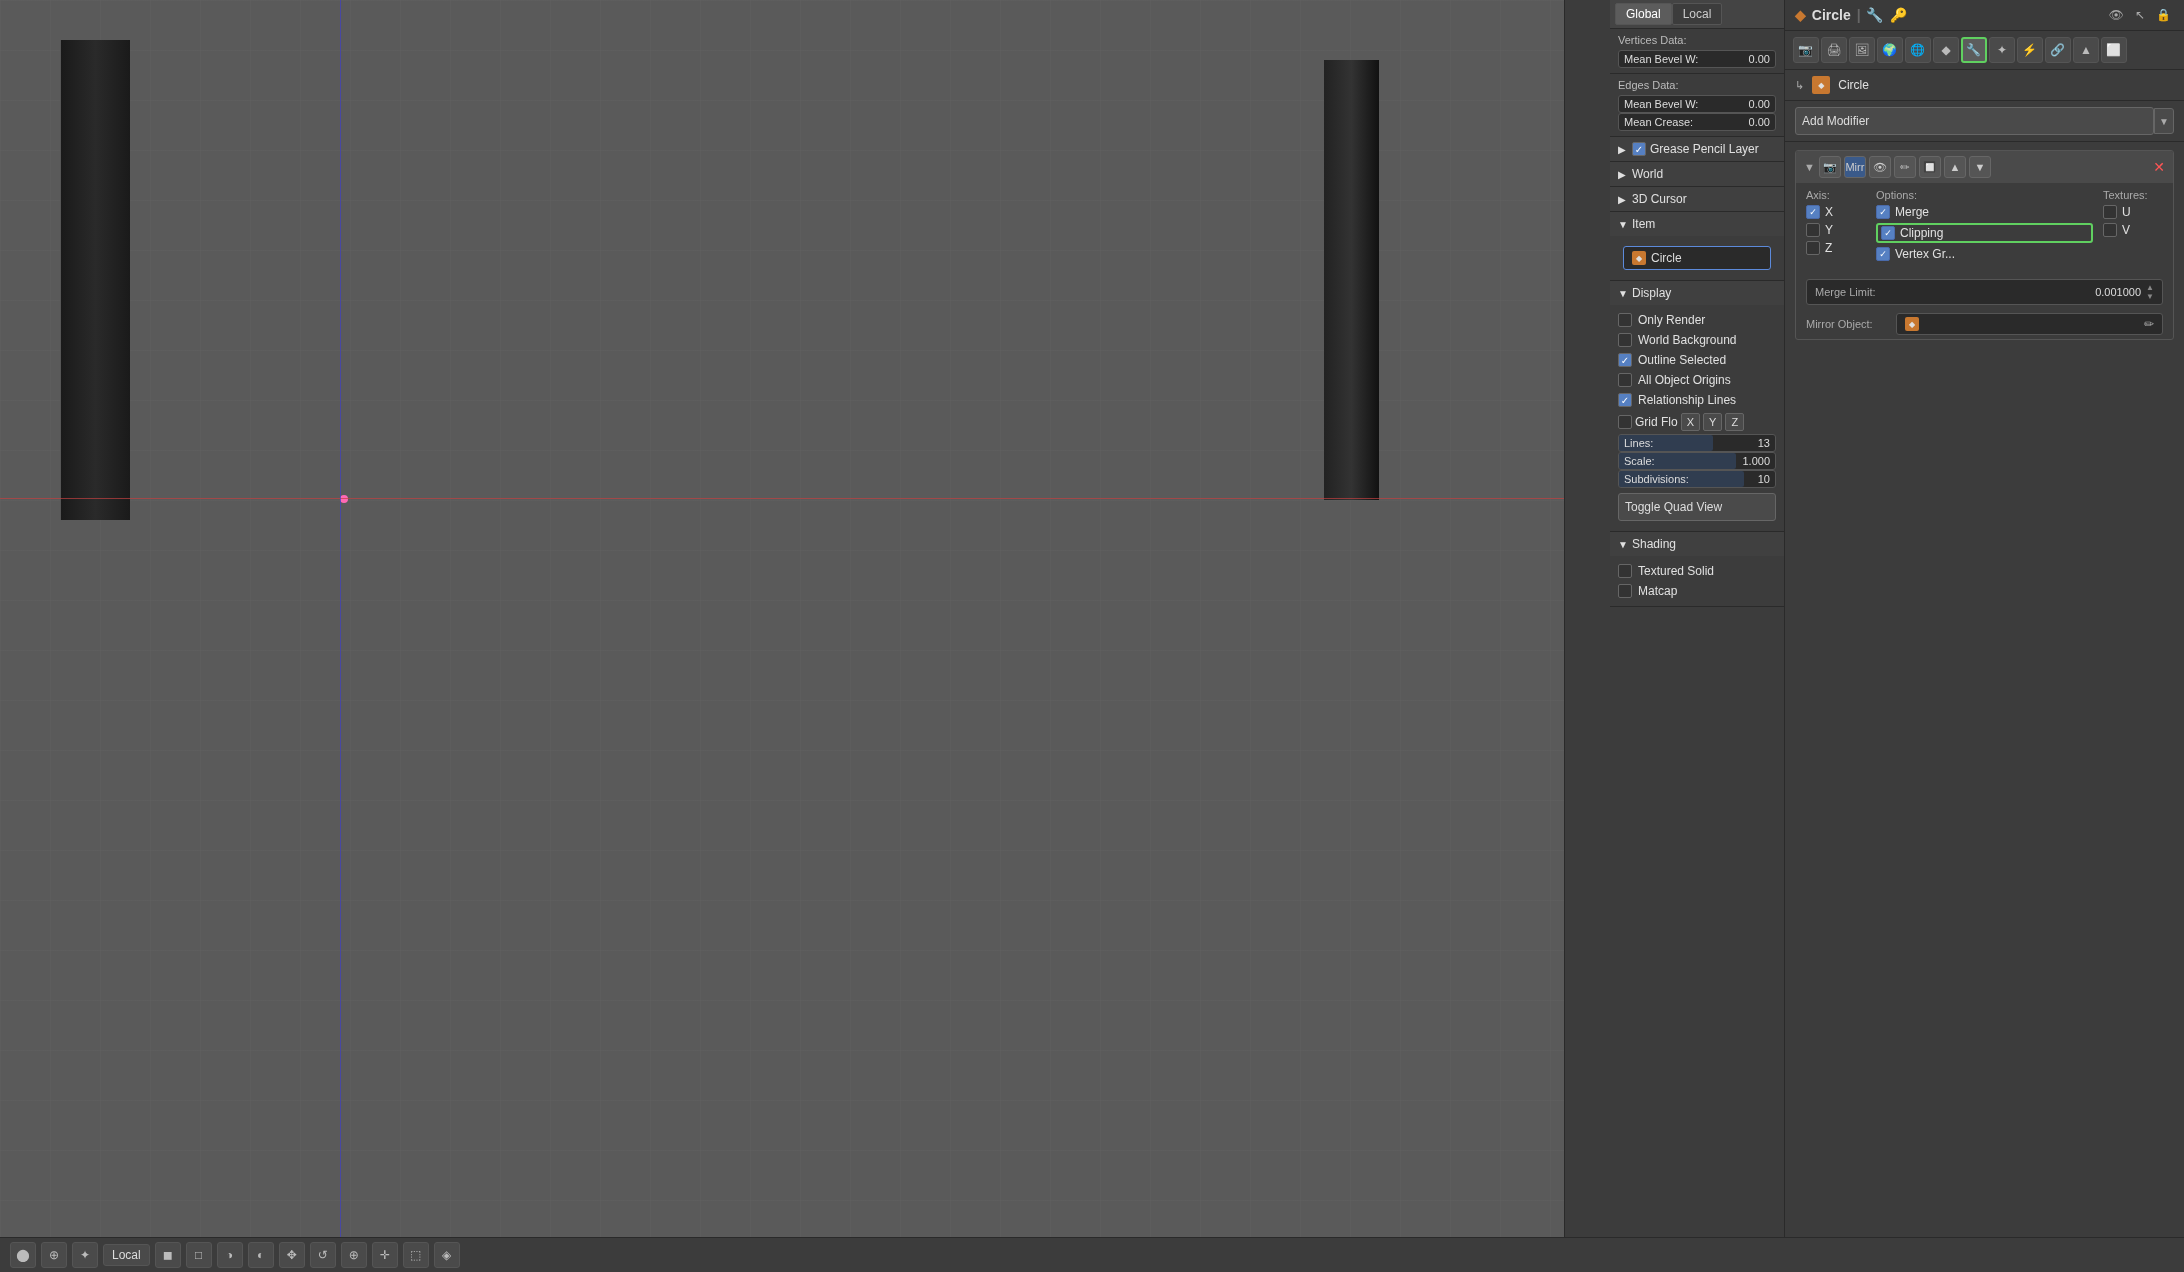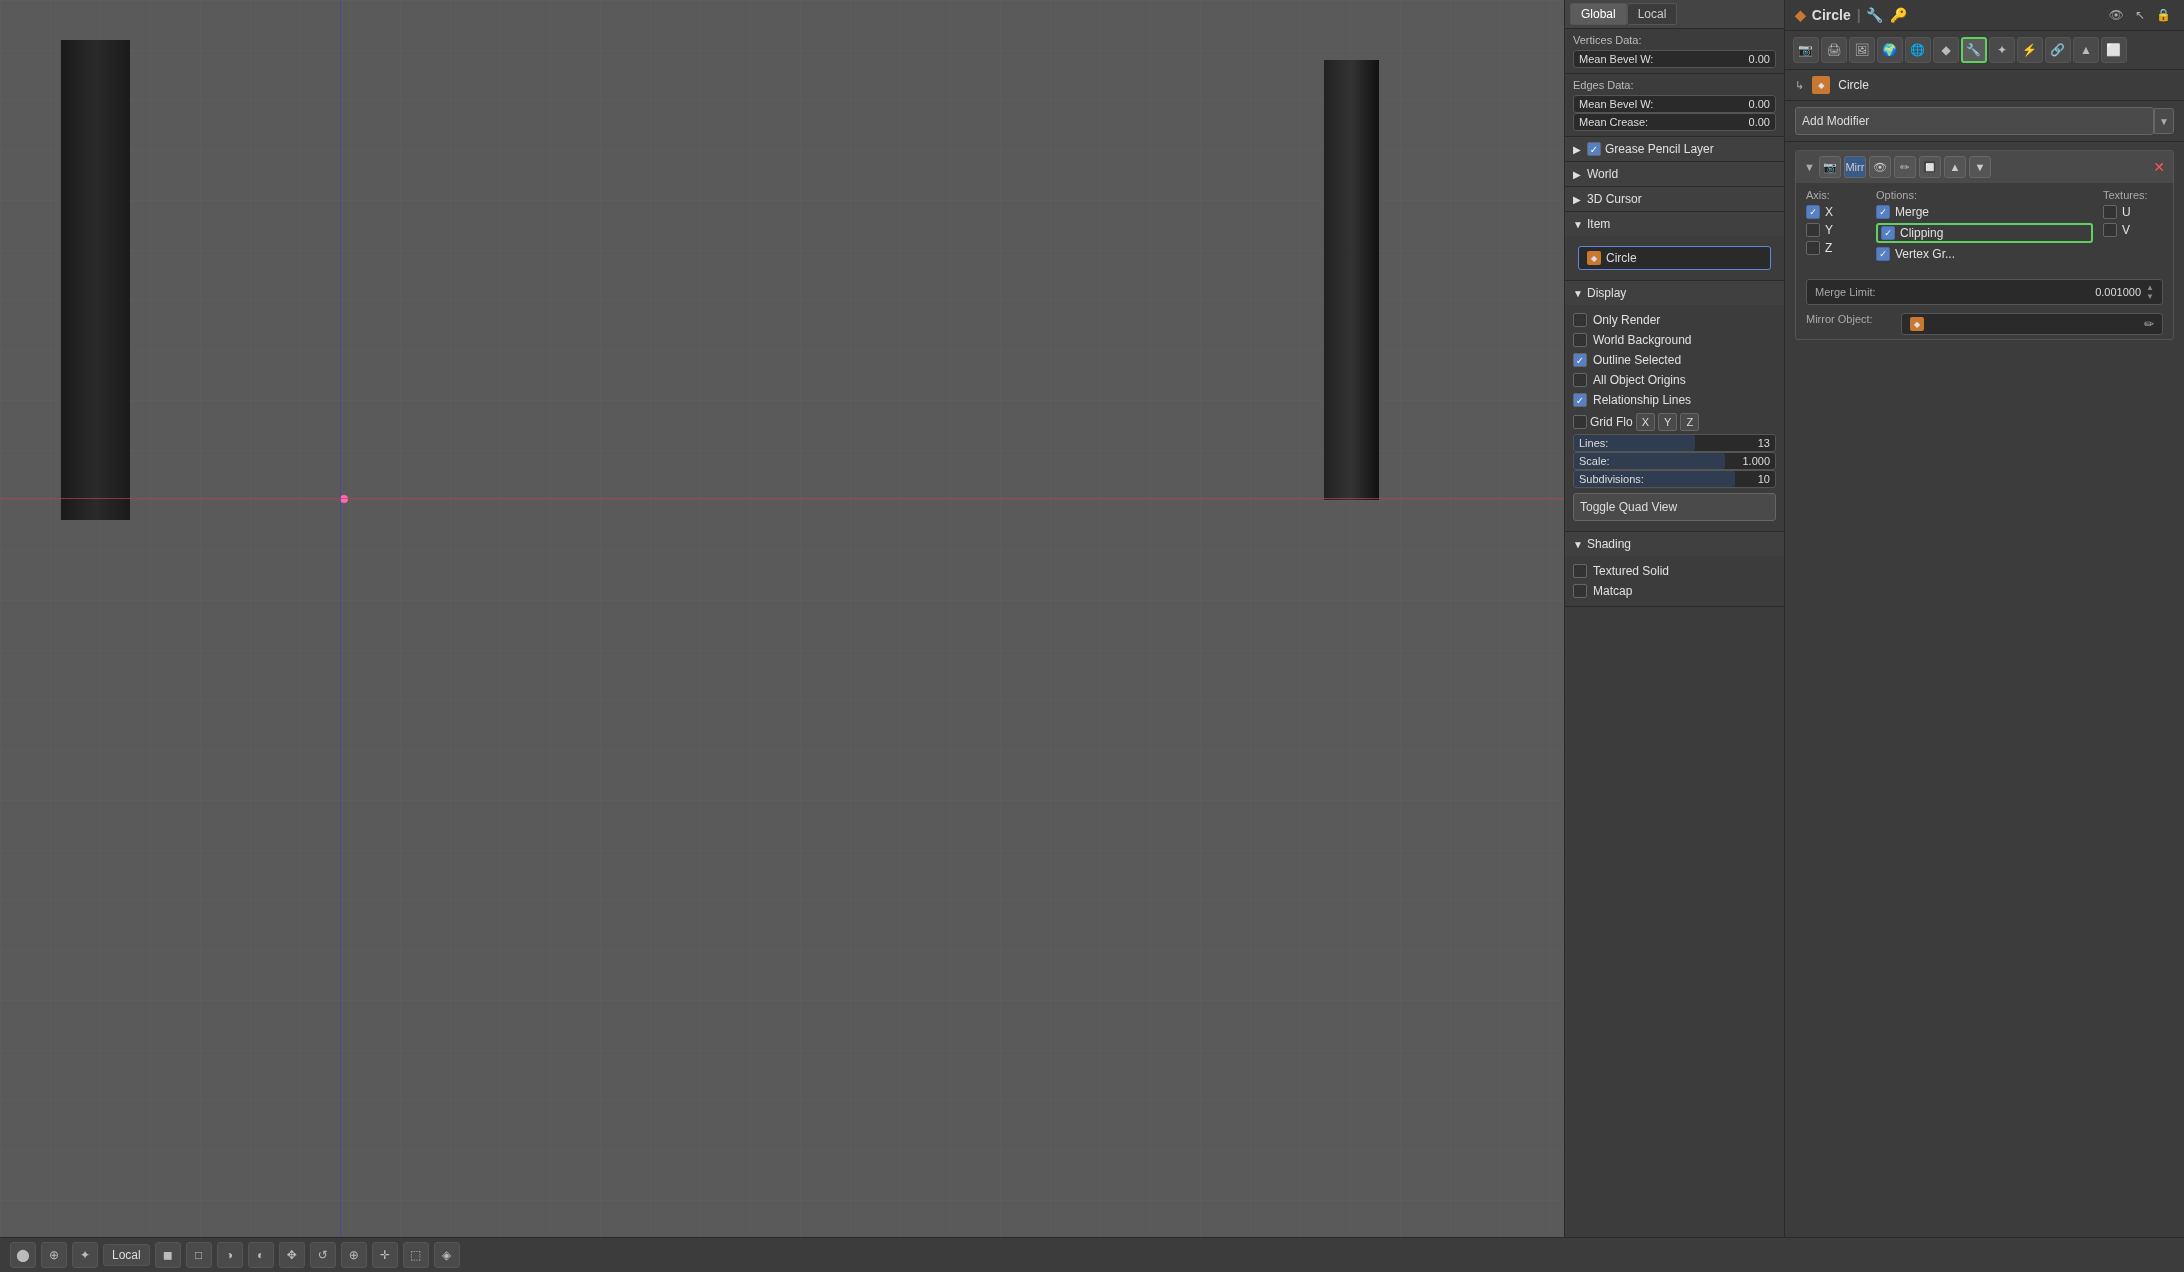--- a/index.html
+++ b/index.html
@@ -79,20 +79,21 @@
       opacity: 0.7;
     }
     
     .right-sidebar {
       width: 220px;
       background: #3c3c3c;
       border-left: 1px solid #2a2a2a;
       overflow-y: auto;
       display: flex;
       flex-direction: column;
+      padding-left: 45px;
     }
     
     .tab-bar-top {
       display: flex;
       background: #444;
       border-bottom: 1px solid #2a2a2a;
       padding: 3px 5px;
     }
     .tab-btn {
       padding: 3px 10px;
@@ -417,22 +418,22 @@
       font-size: 11px;
     }
     .merge-limit-arrows {
       display: flex;
       flex-direction: column;
       color: #888;
       font-size: 8px;
     }
     .mirror-obj-row {
       display: flex;
+      align-items: center;
       padding: 4px 10px;
-      gap: 5px;
     }
     .mirror-label {
       color: #aaa;
       font-size: 11px;
       width: 90px;
     }
     .mirror-field {
       flex: 1;
       background: #2a2a2a;
       border: 1px solid #555;

